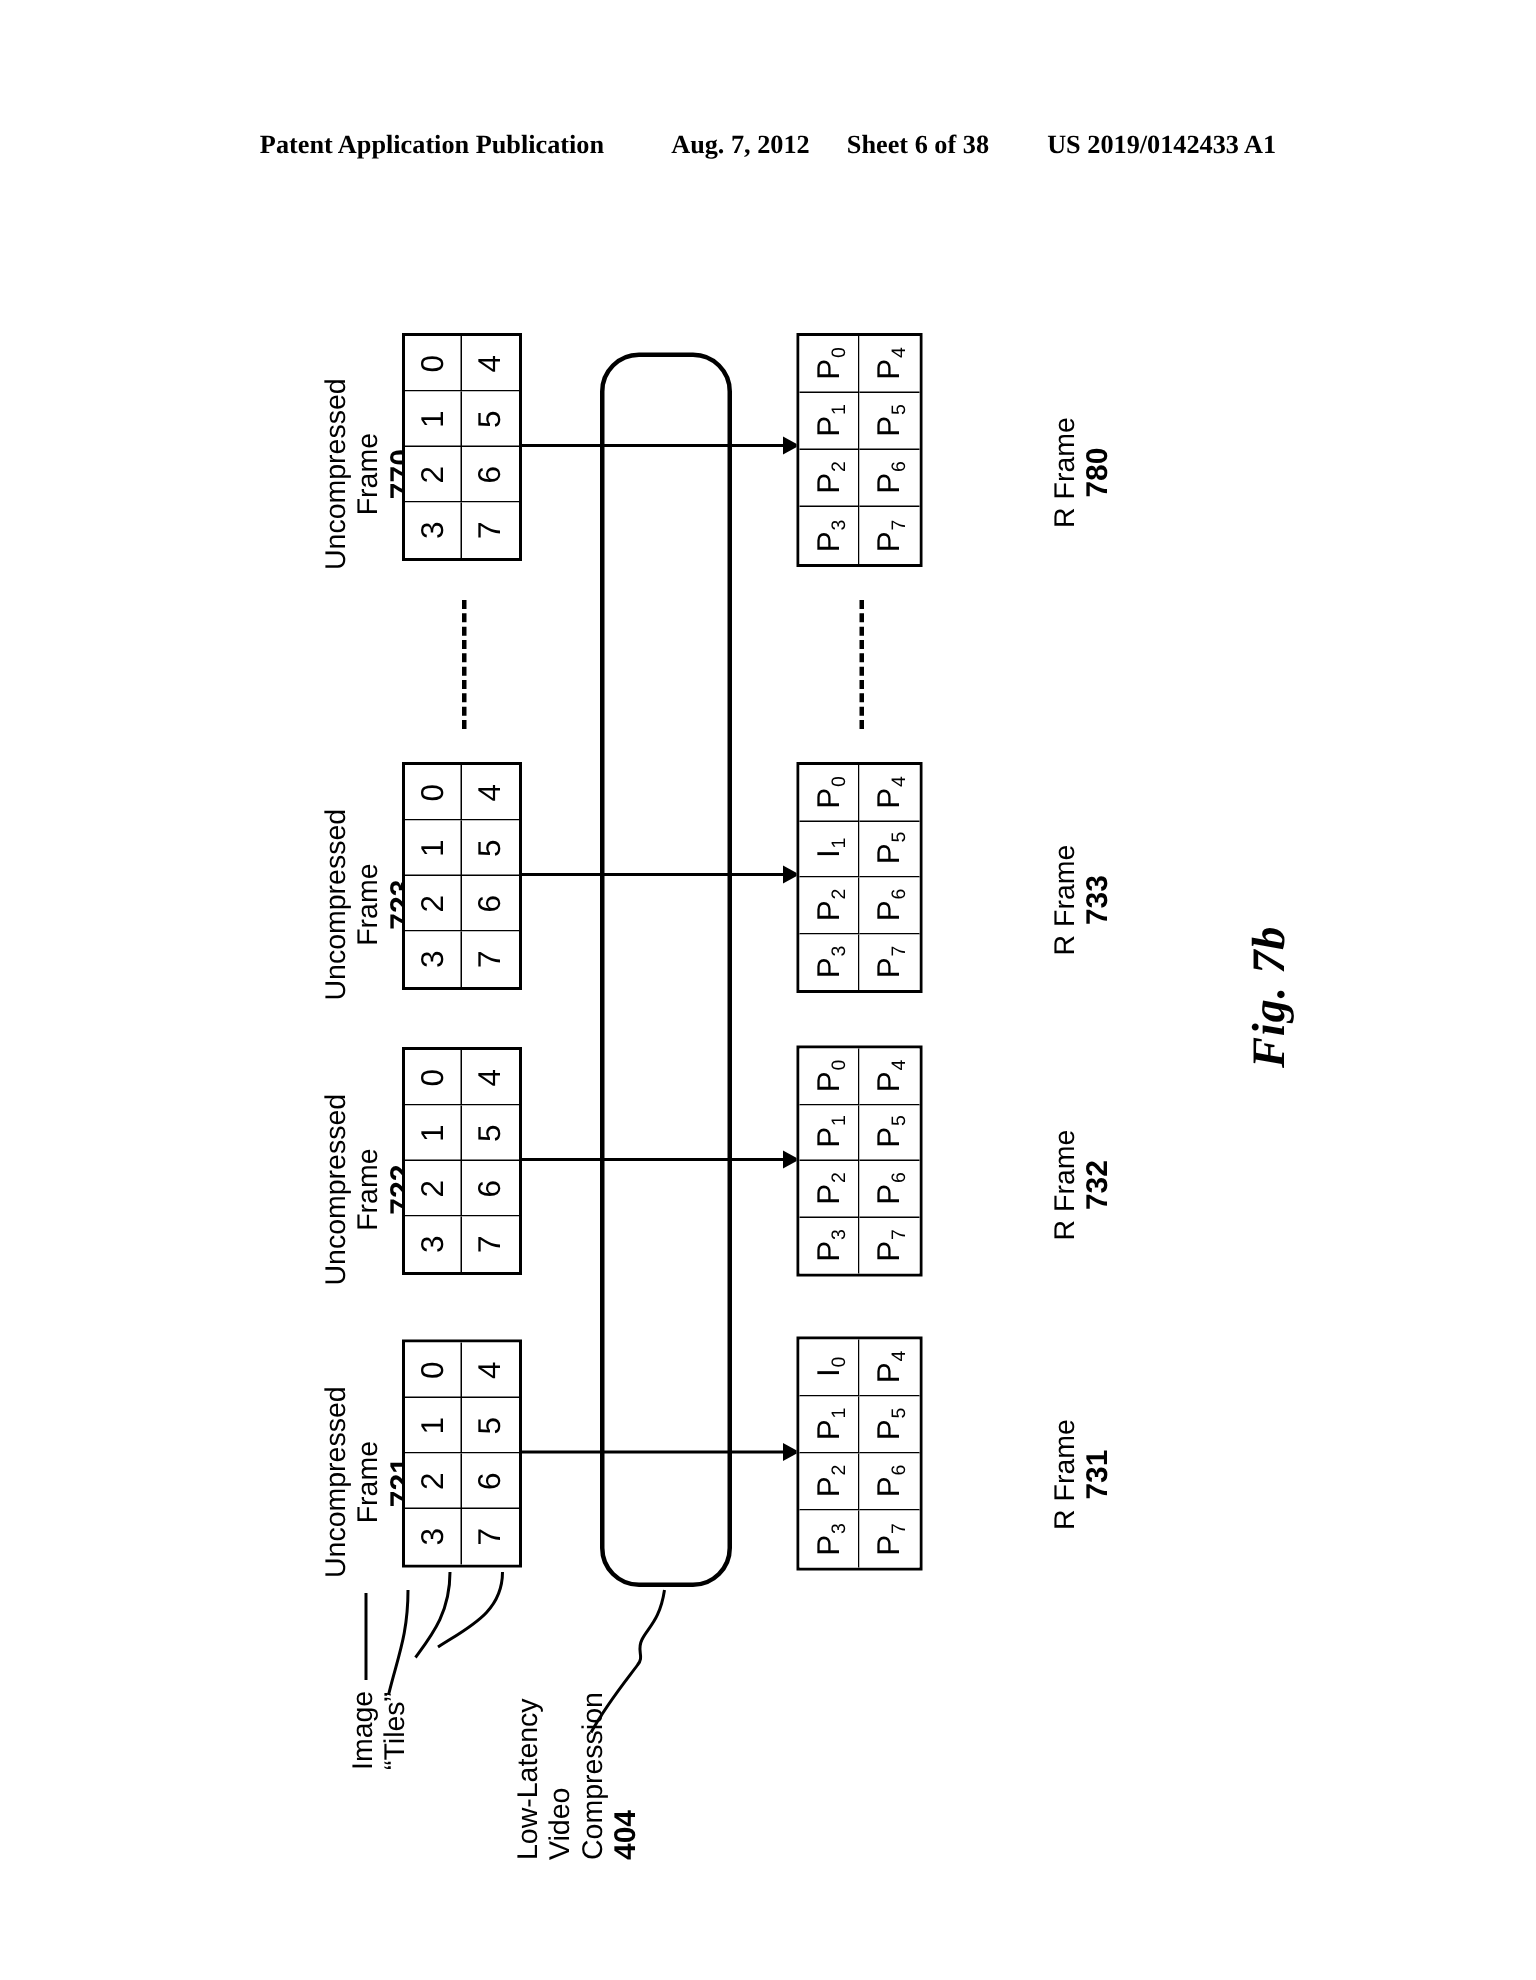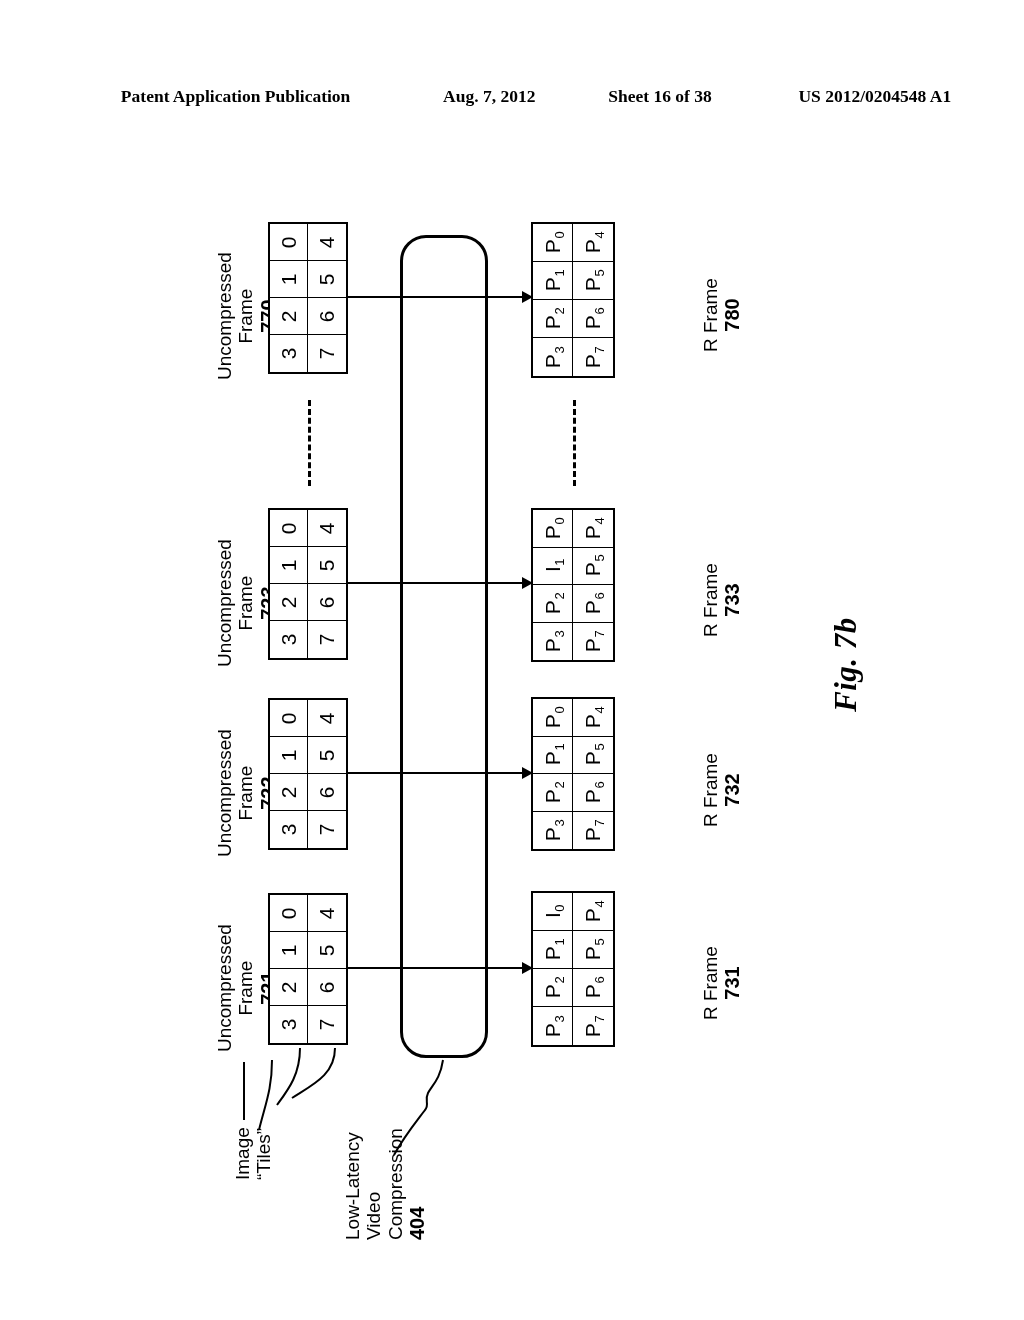--- a/index.html
+++ b/index.html
@@ -22,21 +22,21 @@
     top: 86px;
     left: 0;
     width: 1024px;
     text-align: center;
     font-family: "Liberation Serif", serif;
     font-weight: bold;
     font-size: 17.5px;
     letter-spacing: 0px;
     white-space: nowrap;
   }
-  #page-header .hdr-seg { display: inline-block; vertical-align: baseline; margin-left: 48px; }
+  #page-header .hdr-seg { display: inline-block; vertical-align: baseline; }
   #page-header .gap-a { display: inline-block; width: 36px; }
   #page-header .gap-b { display: inline-block; width: 16px; }
   #page-header .gap-c { display: inline-block; width: 30px; }
 
   
   #figure {
     position: absolute;
     left: 0;
     top: 0;
     width: 1024px;
@@ -165,23 +165,23 @@
   }
 </style>
 </head>
 <body>
 
 <div id="page-header">
   <span class="hdr-seg">Patent Application Publication</span>
   <span class="gap-a"></span>
   <span class="hdr-seg">Aug. 7, 2012</span>
   <span class="gap-b"></span>
-  <span class="hdr-seg">Sheet 16 of 38</span>
+  <span class="hdr-seg">Sheet 6 of 38</span>
   <span class="gap-c"></span>
-  <span class="hdr-seg">US 2012/0204548 A1</span>
+  <span class="hdr-seg">US 2019/0142433 A1</span>
 </div>
 
 <div id="figure">
 
   <div id="compression-box" style="left:400px; top:235px; width:88px; height:823px;"></div>
 
   <div class="vtext frame-label" style="left:214px; top:1052px;">
     <span class="l1">Uncompressed</span>
     <span class="l2">Frame</span>
     <span class="l3 num">721</span>

